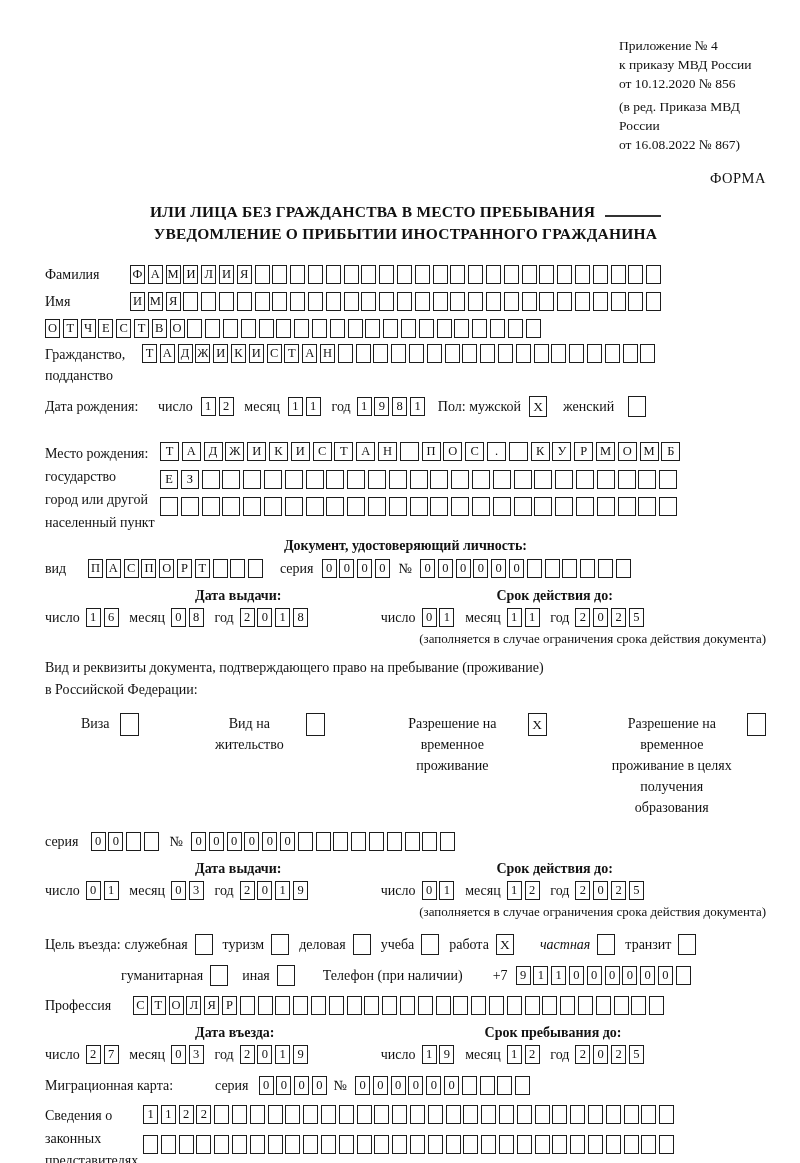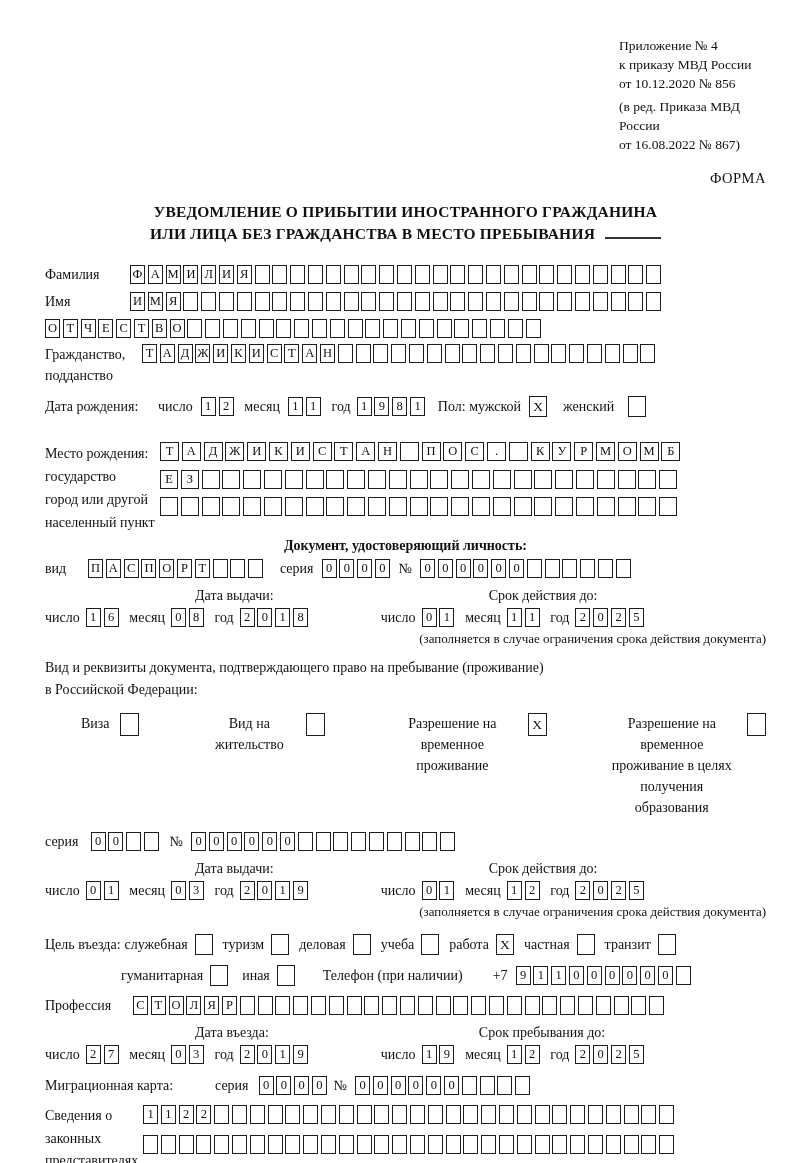--- a/index.html
+++ b/index.html
@@ -39,21 +39,21 @@
   .lblw1 { width:85px; flex:none; }
 
   .twoLine { flex:none; line-height:21px; }
   .block { display:flex; align-items:flex-start; }
   .block-labels { flex:none; line-height:23px; }
   .block-cells > .cells { margin-bottom:8.5px; }
   .block-cells > .cells:last-child { margin-bottom:0; }
 
   .center-bold { text-align:center; font-weight:bold; font-size:14px; }
 
-  .dates-hdr { display:flex; margin-top:10px; font-size:14px; }
+  .dates-hdr { display:flex; margin-top:10px; font-size:14px;font-weight:bold; }
   .date-line { display:flex; align-items:center; margin-top:4px; }
   .date-group { display:inline-flex; align-items:center; }
   .date-group .lbl { margin-right:6px; }
   .date-group .cells { margin-right:8px; }
   .note-right { text-align:right; font-size:13px; margin-top:4px; }
   .para { margin-top:10px; line-height:22px; }
 
   .opt-row { display:flex; align-items:flex-start; margin-top:12px; }
   .opt { display:flex; align-items:flex-start; }
   .opt .opt-lines { text-align:center; line-height:21px;margin-left:36px; }
@@ -71,22 +71,22 @@
   <div class="hdr-right">
     <div>Приложение № 4</div>
     <div>к приказу МВД России</div>
     <div>от 10.12.2020 № 856</div>
     <div class="ed">(в ред. Приказа МВД России</div>
     <div>от 16.08.2022 № 867)</div>
   </div>
   <div class="forma">ФОРМА</div>
 
   <div class="title">
+    <div><span>ИЛИ ЛИЦА БЕЗ ГРАЖДАНСТВА В МЕСТО ПРЕБЫВАНИЯ</span><span class="t-underline"></span></div>
     <div>УВЕДОМЛЕНИЕ О ПРИБЫТИИ ИНОСТРАННОГО ГРАЖДАНИНА</div>
-    <div><span>ИЛИ ЛИЦА БЕЗ ГРАЖДАНСТВА В МЕСТО ПРЕБЫВАНИЯ</span><span class="t-underline"></span></div>
   </div>
 
   <div class="row" style="margin-top:20px;">
     <span class="lbl lblw1">Фамилия</span>
     <span class="cells">
         <span class="cell">Ф</span>
         <span class="cell">А</span>
         <span class="cell">М</span>
         <span class="cell">И</span>
         <span class="cell">Л</span>
@@ -550,21 +550,21 @@
       <span class="cb small"></span>
     </span>
     <span class="purpose" style="margin-left:10px;">
       <span>учеба</span>
       <span class="cb small"></span>
     </span>
     <span class="purpose" style="margin-left:10px;">
       <span>работа</span>
       <span class="cb small">X</span>
     </span>
-    <span class="purpose" style="margin-left:10px;">
+    <span class="purpose" style="margin-left:26px;font-style:italic;">
       <span>частная</span>
       <span class="cb small"></span>
     </span>
     <span class="purpose" style="margin-left:10px;">
       <span>транзит</span>
       <span class="cb small"></span>
     </span>
   </div>
 
   <div class="purpose-row" style="margin-top:10px;">

